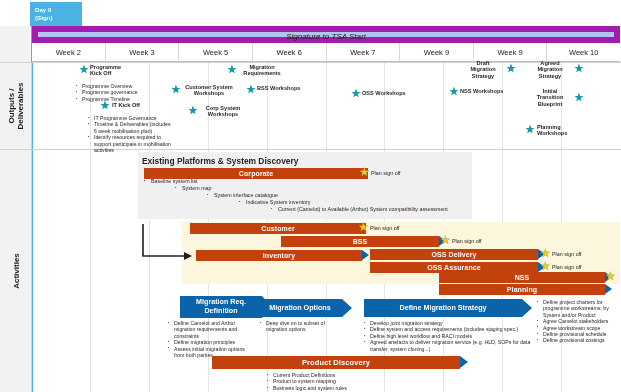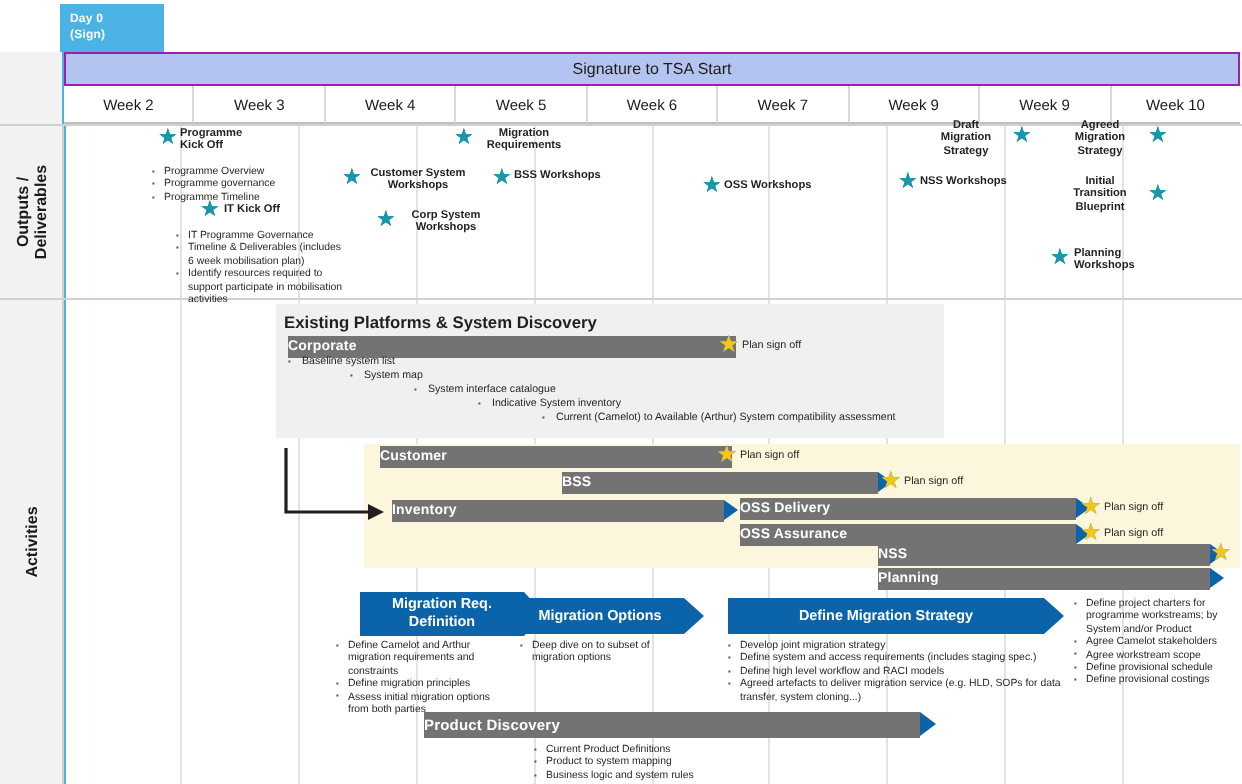--- a/index.html
+++ b/index.html
@@ -23,23 +23,23 @@
 
   
   .day0line {
     position:absolute; left:31px; top:26px; width:2px; height:366px;
     background:#4bb3e3;
   }
 
   
   .band {
     position:absolute; left:32px; top:26px; width:588px; height:17px;
-    background:#b4c4f0; border:1px solid #a21caf;
-    display:flex; align-items:center; justify-content:center;
-    font-size:8px; color:#1b1b1b;
+    background:#b4c4f0; border:6px solid #a21caf;
+    display:flex; align-items:flex-start; justify-content:center;
+    font-size:8px; color:#1b1b1b;font-style:italic;
   }
   .weekrow {
     position:absolute; left:32px; top:43px; width:588px; height:19px;
     display:flex;
   }
   .weekcell {
     flex:1 1 0; border-right:1px solid #d9d9d9; border-bottom:1px solid #bfbfbf;
     display:flex; align-items:center; justify-content:center;
     font-size:7.5px; color:#1b1b1b; background:#ffffff;
   }
@@ -110,23 +110,23 @@
   }
 
   
   .yellow-panel {
     position:absolute; left:182px; top:222px; width:438px; height:62px;
     background:#fbf6dc;
   }
 
   
   .bar {
-    position:absolute; height:11px; background:#737373;
+    position:absolute; height:11px; background:#c2410c;
     color:#ffffff; font-size:7px; font-weight:bold;
-    display:flex; align-items:center; 
+    display:flex; align-items:center; justify-content:center;
     letter-spacing:.1px;
   }
   .bar.tall { height:13px; font-size:7.5px; }
   .bar.arrow { }
   .bar.arrow:after {
     content:""; position:absolute; right:-7px; top:0;
     border-left:7px solid #0b63a9;
     border-top:5.5px solid transparent; border-bottom:5.5px solid transparent;
   }
   .bar.tall.arrow:after { border-top:6.5px solid transparent; border-bottom:6.5px solid transparent; border-left:8px solid #0b63a9; right:-8px; }
@@ -167,21 +167,20 @@
   </div>
   <div class="day0line"></div>
 
   <div class="band">
     <span>Signature to TSA Start</span>
   </div>
 
   <div class="weekrow">
     <div class="weekcell">Week 2</div>
     <div class="weekcell">Week 3</div>
-    <div class="weekcell">Week 4</div>
     <div class="weekcell">Week 5</div>
     <div class="weekcell">Week 6</div>
     <div class="weekcell">Week 7</div>
     <div class="weekcell">Week 9</div>
     <div class="weekcell">Week 9</div>
     <div class="weekcell">Week 10</div>
   </div>
 
   <div class="grid">
     <div class="gridcol"></div>

